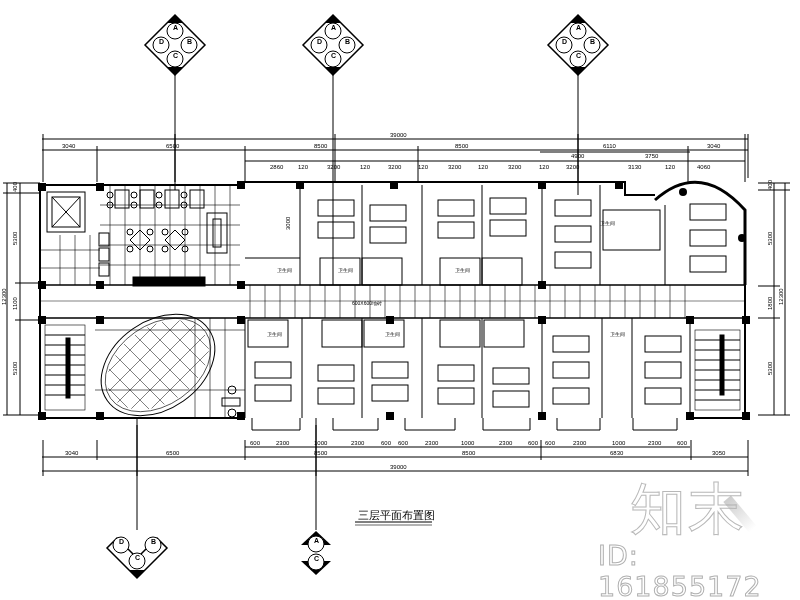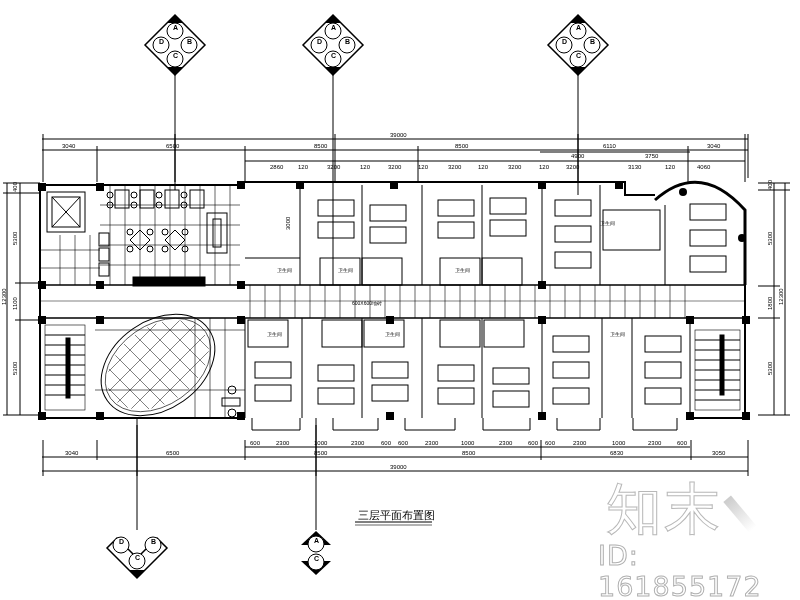--- a/index.html
+++ b/index.html
@@ -3,21 +3,21 @@
 <meta charset="utf-8">
 <style>
   html,body{margin:0;padding:0;background:#ffffff;}
   body{width:800px;height:600px;position:relative;overflow:hidden;font-family:"Liberation Sans",sans-serif;}
   #plan{position:absolute;left:0;top:0;width:800px;height:600px;}
   .dim{font-family:"Liberation Sans",sans-serif;font-size:6px;fill:#000;}
   .dimv{font-family:"Liberation Sans",sans-serif;font-size:6px;fill:#000;}
   .lbl{font-family:"Liberation Sans",sans-serif;font-size:5px;fill:#000;}
   .title{font-family:"Liberation Sans",sans-serif;font-size:11px;fill:#000;}
   .tag{font-family:"Liberation Sans",sans-serif;font-size:7px;fill:#000;font-weight:bold;}
-  .wm{position:absolute;left:606px;top:472px;font-family:Liberation Sans, sans-serif;font-size:56px;color:#fff;-webkit-text-stroke:1px #b8b8b8;letter-spacing:2px;}
+  .wm{position:absolute;left:630px;top:472px;font-family:Liberation Sans, sans-serif;font-size:56px;color:#fff;-webkit-text-stroke:1px #b8b8b8;letter-spacing:2px;}
   .wmid{position:absolute;left:598px;top:540px;font-family:"DejaVu Sans",sans-serif;font-size:27px;color:#fff;-webkit-text-stroke:1px #b0b0b0;letter-spacing:1px;}
   .wmlogo{position:absolute;left:735px;top:494px;width:10px;height:40px;background:linear-gradient(#999,#fff);transform:rotate(-40deg);opacity:.5;}
 </style>
 </head>
 <body>
 
 <svg id="plan" viewBox="0 0 800 600" xmlns="http://www.w3.org/2000/svg">
   <g stroke="#000" fill="none" stroke-width="1">
 
     <g>

